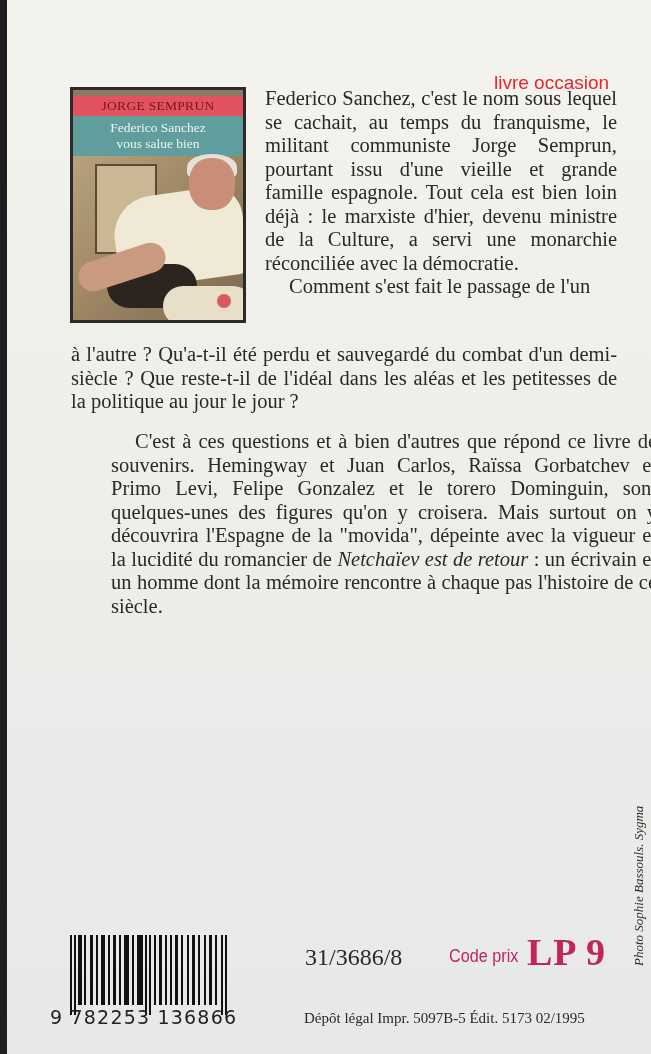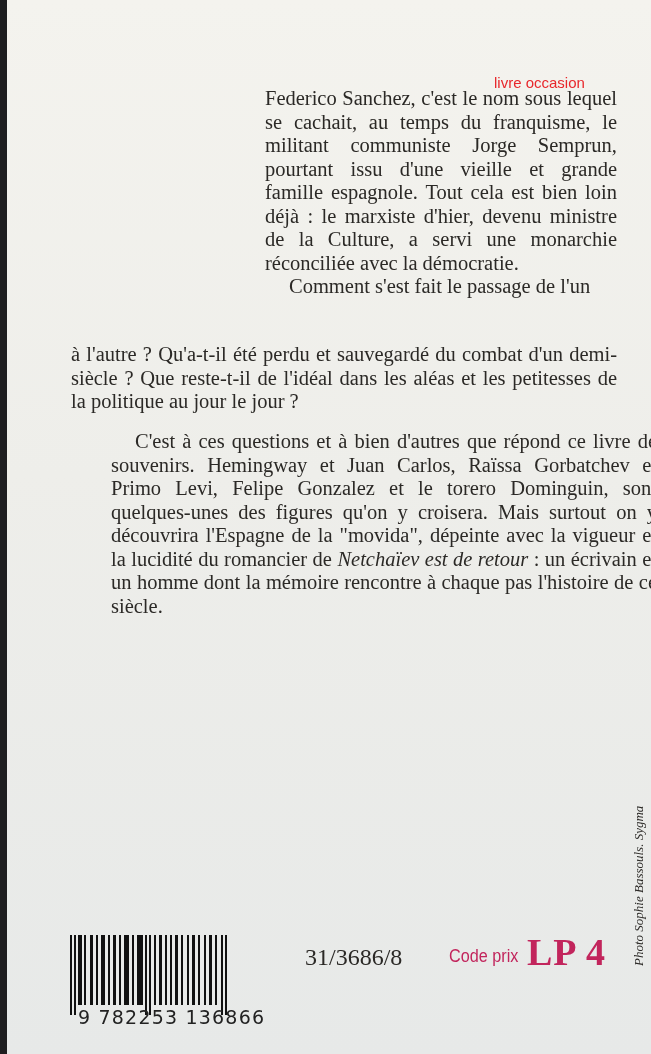--- a/index.html
+++ b/index.html
@@ -35,50 +35,69 @@
   .frame { position: absolute; left: 22px; top: 8px; width: 58px; height: 86px; border: 2px solid #5b4a38; background: #c9b893; }
   .shirt { position: absolute; left: 42px; top: 36px; width: 130px; height: 90px; background: #efe9d6; border-radius: 40px 30px 10px 20px; transform: rotate(-8deg); }
   .head { position: absolute; left: 116px; top: 2px; width: 46px; height: 52px; background: #c98f78; border-radius: 45%; }
   .hair { position: absolute; left: 114px; top: -2px; width: 50px; height: 26px; background: #e6e1d8; border-radius: 50% 50% 30% 30%; }
   .arm { position: absolute; left: 4px; top: 96px; width: 90px; height: 30px; background: #c99a7e; border-radius: 20px; transform: rotate(-18deg); }
   .dark { position: absolute; left: 34px; top: 108px; width: 90px; height: 44px; background: #2c241e; border-radius: 30px; }
   .cushion { position: absolute; left: 90px; top: 130px; width: 90px; height: 40px; background: #e8dfc8; border-radius: 20px; }
   .logo { position: absolute; left: 144px; top: 138px; width: 14px; height: 14px; background: #d8595f; border-radius: 50%; }
   .watermark {
     position: absolute; left: 487px; top: 74px; color: #e8272b;
-    font-family: "Liberation Sans", sans-serif; font-size: 15px; line-height: 18px;
+    font-family: "Liberation Sans", sans-serif; font-size: 19px; line-height: 18px;
   }
   .text {
     position: absolute; color: #2b2926; font-size: 20.5px; line-height: 23.5px;
   }
   .para1 { left: 258px; top: 87px; width: 352px; text-align: justify; }
   .para2 { left: 64px; top: 320px; width: 546px; text-align: justify; }
   .para3 { left: 64px; top: 430px; width: 546px; text-align: justify; margin-left: 40px; }
   .text p { margin: 0; }
   .indent { text-indent: 24px; }
   .ital { font-style: italic; }
   .barcode { position: absolute; left: 63px; top: 935px; width: 160px; height: 80px; }
   .barcode-num {
     position: absolute; left: 43px; top: 1006px; font-family: "DejaVu Sans", sans-serif;
-    font-size: 19px; color: #222; letter-spacing: 1.2px; white-space: pre; margin-left: 28px;
+    font-size: 19px; color: #222; letter-spacing: 1.2px; white-space: pre;
   }
   .code { position: absolute; left: 298px; top: 944px; font-size: 24px; color: #2b2926; }
   .prix-label { position: absolute; left: 442px; top: 946px; font-family: "Liberation Sans", sans-serif; font-size: 18px; color: #c2255c; transform: scaleX(0.9); transform-origin: left; }
   .prix-val { position: absolute; left: 520px; top: 930px; font-size: 38px; font-weight: bold; color: #c2255c; letter-spacing: 1px; }
   .depot { position: absolute; left: 297px; top: 1010px; font-size: 15px; color: #2b2926; }
   .credit {
     position: absolute; left: 624px; top: 966px; transform: rotate(-90deg); transform-origin: left top;
     font-style: italic; font-size: 13px; color: #2b2926; white-space: nowrap;
   }
 </style>
 </head>
 <body>
 
 <div class="page">
 
+  <div class="thumb">
+    <div class="thumb-inner">
+      <div class="thumb-author">JORGE SEMPRUN</div>
+      <div class="thumb-title">
+        <div>Federico Sanchez</div>
+        <div>vous salue bien</div>
+      </div>
+      <div class="photo">
+        <div class="frame"></div>
+        <div class="shirt"></div>
+        <div class="dark"></div>
+        <div class="arm"></div>
+        <div class="cushion"></div>
+        <div class="hair"></div>
+        <div class="head"></div>
+        <div class="logo"></div>
+      </div>
+    </div>
+  </div>
 
   <div class="watermark">livre occasion</div>
 
   <div class="text para1">
     <p>Federico Sanchez, c'est le nom sous lequel se cachait, au temps du franquisme, le militant communiste Jorge Semprun, pourtant issu d'une vieille et grande famille espagnole. Tout cela est bien loin déjà : le marxiste d'hier, devenu ministre de la Culture, a servi une monarchie réconciliée avec la démocratie.</p>
     <p class="indent">Comment s'est fait le passage de l'un</p>
   </div>
 
   <div class="text para2" style="top:343px;">
     <p>à l'autre ? Qu'a-t-il été perdu et sauvegardé du combat d'un demi-siècle ? Que reste-t-il de l'idéal dans les aléas et les petitesses de la politique au jour le jour ?</p>
@@ -118,15 +137,16 @@
         <rect x="139" y="0" width="3" height="70"></rect>
       <rect x="145" y="0" width="2" height="70"></rect>
         <rect x="151" y="0" width="2" height="80"></rect>
       <rect x="155" y="0" width="2" height="80"></rect>
     </g>
   </svg>
   <div class="barcode-num">9 782253 136866</div>
 
   <div class="code">31/3686/8</div>
   <div class="prix-label">Code prix</div>
-  <div class="prix-val">LP 4</div>
+  <div class="prix-val">LP 9</div>
+  <div class="depot">Dépôt légal Impr. 5097B-5 Édit. 5173 02/1995</div>
   <div class="credit">Photo Sophie Bassouls. Sygma</div>
 </div>
 
 </body></html>

